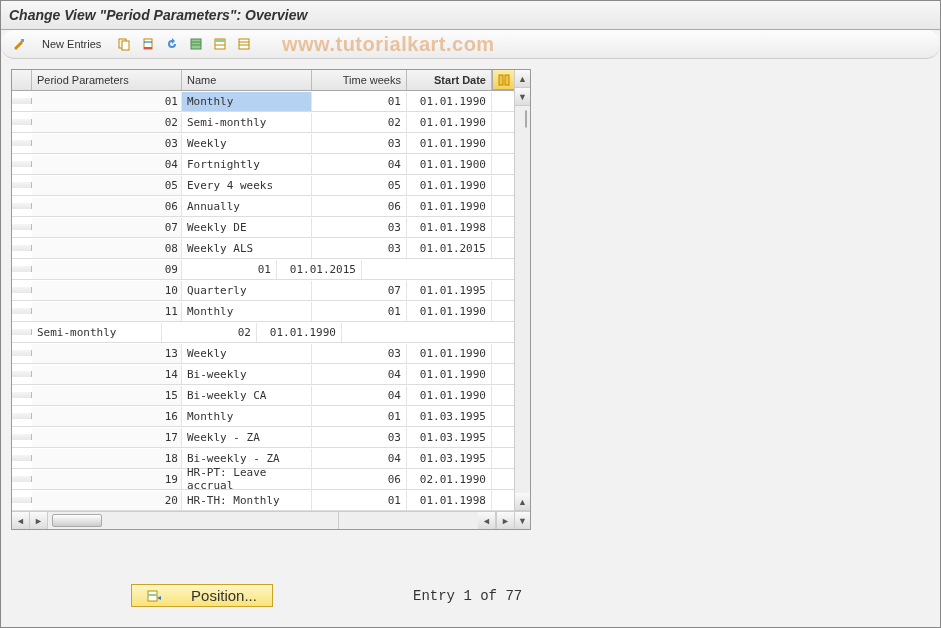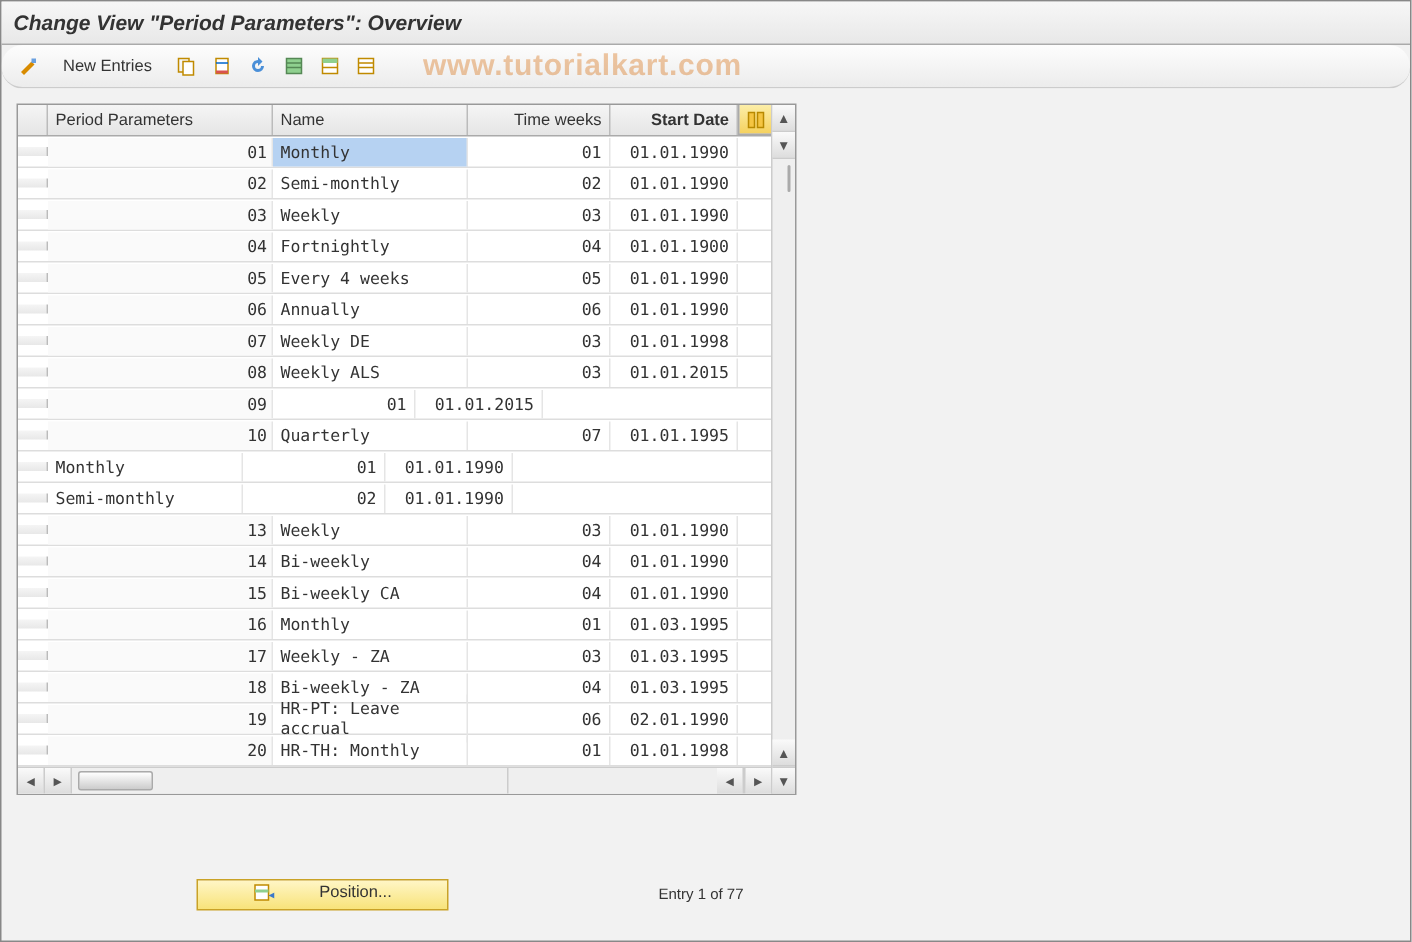--- a/index.html
+++ b/index.html
@@ -163,33 +163,33 @@
       bottom: 20px;
       left: 0;
       right: 0;
       display: flex;
       align-items: center;
       padding-left: 130px;
       gap: 140px;
     }
     .position-btn {
       display: flex;
-      align-items: flex-start;
+      align-items: flex-end;
       background: linear-gradient(#fff6c6,#f8e37a);
       border: 1px solid #c9a227;
       padding: 2px 3px 2px 3px;
       cursor: pointer;
-      font-size: 11px;
+      font-size: 15px;
       color: #333;
-      width: 168px;
+      width: 142px;
       justify-content: center;
       gap: 30px;
     }
     .position-btn .ico { font-size: 11px; }
-    .entry-status { font-size: 10px; color: #333; }
+    .entry-status { font-size: 14px; color: #333; font-family: Liberation Mono, monospace; }
   </style>
 </head>
 <body>
 
 <div class="title-bar">
   <h1>Change View "Period Parameters": Overview</h1>
 </div>
 
 <div class="toolbar">
   <span class="tb-icon">
@@ -323,20 +323,21 @@
           </div>
           <div class="row">
             <div class="cell c-sel"></div>
             <div class="cell c-pp">10</div>
             <div class="cell c-nm">Quarterly</div>
             <div class="cell c-tu">07</div>
             <div class="cell c-sd">01.01.1995</div>
           </div>
           <div class="row">
             <div class="cell c-sel"></div>
+            <div class="cell c-pp">11</div>
             <div class="cell c-nm">Monthly</div>
             <div class="cell c-tu">01</div>
             <div class="cell c-sd">01.01.1990</div>
           </div>
           <div class="row">
             <div class="cell c-sel"></div>
             <div class="cell c-nm">Semi-monthly</div>
             <div class="cell c-tu">02</div>
             <div class="cell c-sd">01.01.1990</div>
           </div>

